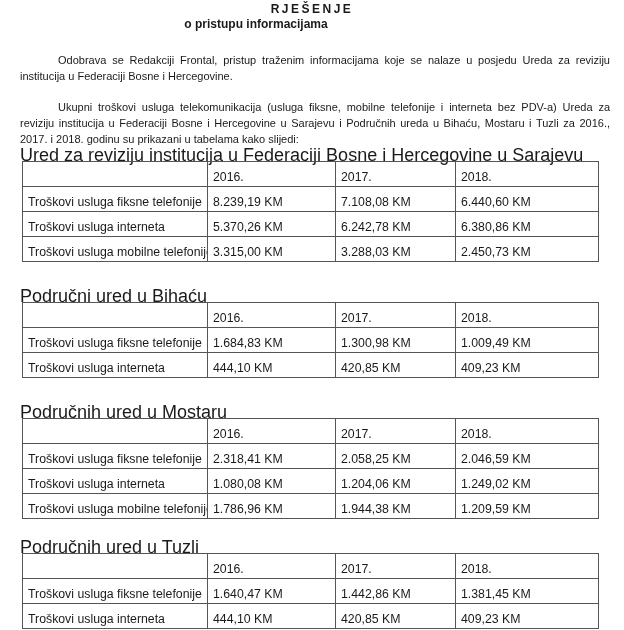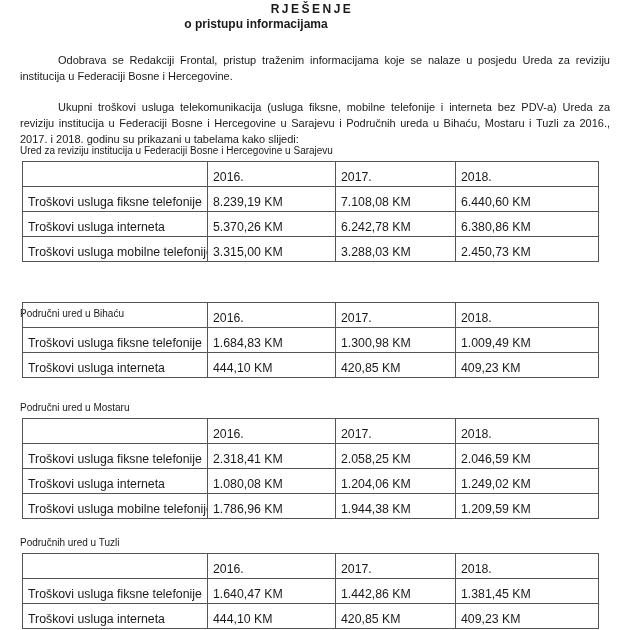--- a/index.html
+++ b/index.html
@@ -15,21 +15,21 @@
     position: absolute; top: 17px; left: 0; width: 512px; text-align: center;
     font-weight: bold; font-size: 12px;
   }
   .para {
     position: absolute; left: 20px; width: 590px; line-height: 16px;
     font-size: 11px; text-indent: 38px; text-align: justify;
   }
   .p1 { top: 52px; }
   .p2 { top: 99px; }
   .section-label {
-    position: absolute; left: 20px; font-size: 10px;
+    position: absolute; left: 20px; font-size: 18px;
   }
   table.cost {
     position: absolute; left: 22px; width: 576px;
     border-collapse: collapse; table-layout: fixed; font-size: 12.3px;
   }
   table.cost td {
     border: 1px solid #555; height: 22px; padding: 0 16px 0 5px;
     vertical-align: bottom; padding-bottom: 2px; white-space: nowrap; overflow: hidden;
   }
   col.c0 { width: 185px; }
@@ -75,21 +75,21 @@
   </tr>
   <tr>
     <td>Troškovi usluga mobilne telefonije</td>
     <td>3.315,00 KM</td>
     <td>3.288,03 KM</td>
     <td>2.450,73 KM</td>
   </tr>
 </tbody>
   </table>
 
-<div class="section-label" style="top:286px;margin-top:22px;">Područni ured u Bihaću</div>
+<div class="section-label" style="top:286px;">Područni ured u Bihaću</div>
 <table class="cost" style="top:302px;">
   <colgroup>
       <col class="c0">
       <col class="c1">
       <col class="c2">
       <col class="c3">
     </colgroup>
   <tbody>
       <tr>
     <td></td>
@@ -105,21 +105,21 @@
   </tr>
   <tr>
     <td>Troškovi usluga interneta</td>
     <td>444,10 KM</td>
     <td>420,85 KM</td>
     <td>409,23 KM</td>
   </tr>
 </tbody>
   </table>
 
-<div class="section-label" style="top:402px;">Područni ured u Mostaru</div>
+<div class="section-label" style="top:402px;">Područnih ured u Mostaru</div>
 <table class="cost" style="top:418px;">
   <colgroup>
       <col class="c0">
       <col class="c1">
       <col class="c2">
       <col class="c3">
     </colgroup>
   <tbody>
       <tr>
     <td></td>

